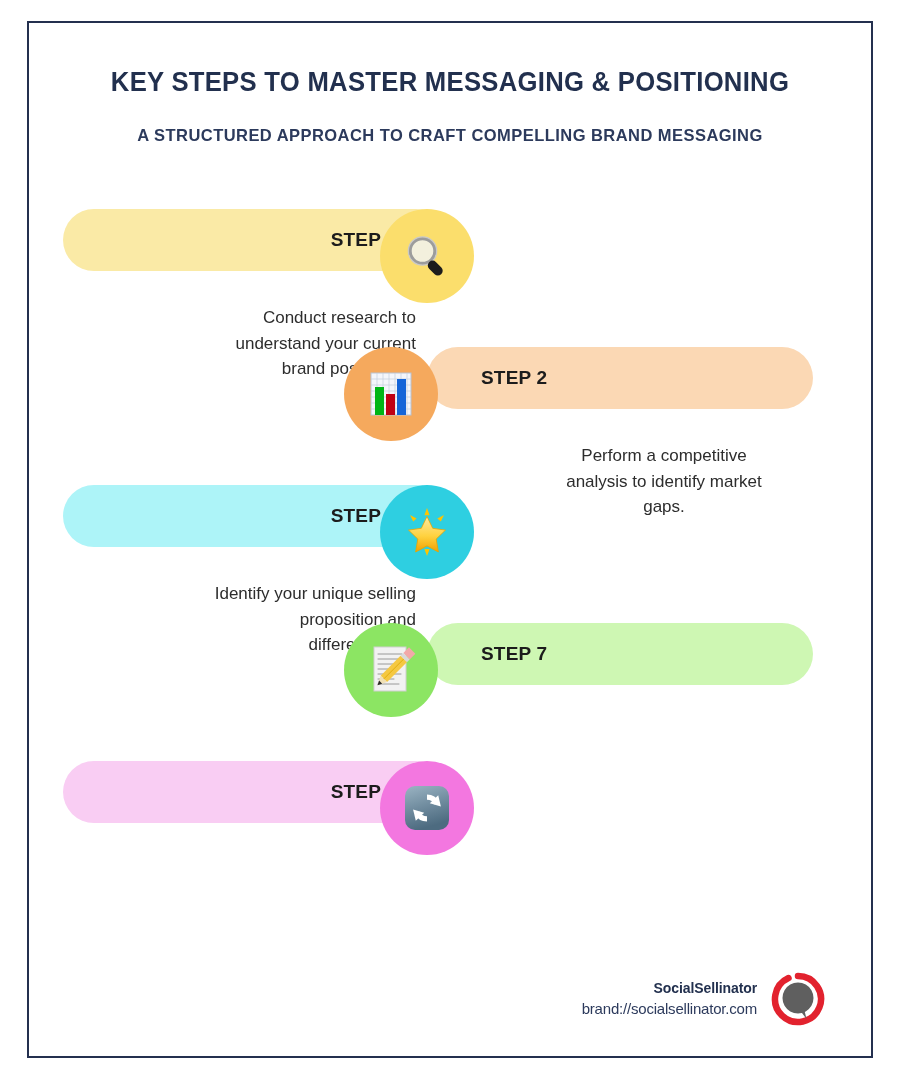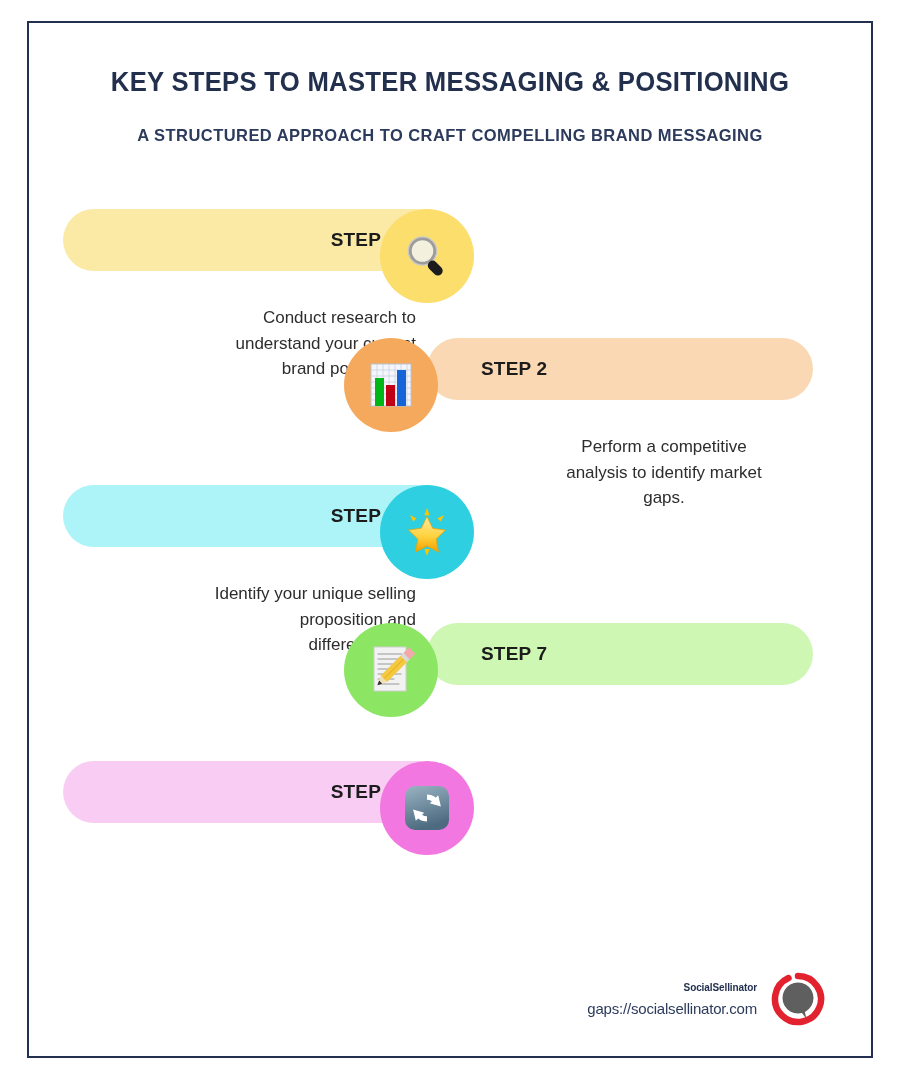--- a/index.html
+++ b/index.html
@@ -63,21 +63,21 @@
     width: 100%;
     height: 740px;
   }
 
   .step {
     position: absolute;
     width: 100%;
     height: 200px;
   }
   .step-1 { top: 0px; }
-  .step-2 { top: 129px; }
+  .step-2 { top: 138px; }
   .step-3 { top: 276px; }
   .step-4 { top: 414px; }
   .step-5 { top: 552px; }
 
   
   .pill {
     position: absolute;
     height: 62px;
     border-radius: 31px;
     box-sizing: border-box;
@@ -161,21 +161,21 @@
     bottom: 30px;
     display: flex;
     align-items: center;
     justify-content: flex-end;
   }
   .brand-text {
     text-align: right;
     margin-right: 14px;
   }
   .brand-name {
-    font-size: 10px;
+    font-size: 14px;
     font-weight: 700;
     color: #22304e;
     letter-spacing: -0.1px;
     line-height: 20px;
   }
   .brand-url {
     font-size: 15px;
     font-weight: 400;
     color: #2c3a5c;
     letter-spacing: -0.2px;
@@ -312,21 +312,21 @@
           </svg>
         </span>
       </div>
     </div>
 
   </div>
 
   <div class="footer">
     <div class="brand-text">
       <div class="brand-name">SocialSellinator</div>
-      <div class="brand-url">gaps://socialsellinator.com</div>
+      <div class="brand-url">brand://socialsellinator.com</div>
     </div>
     <span class="brand-logo">
       <svg class="icon-svg" width="54" height="54" viewBox="0 0 54 54">
         <path d="M27 4 a23 23 0 1 1 -9.5 2.05" fill="none" stroke="#e2222e" stroke-width="6.5" stroke-linecap="round"></path>
         <path d="M27 10.5 a15.5 15.5 0 1 1 -0.01 0 Z" fill="#5f5f5f"></path>
         <path d="M33 36.5 L35.5 47 L29.5 39 Z" fill="#5f5f5f"></path>
       </svg>
     </span>
   </div>
 

